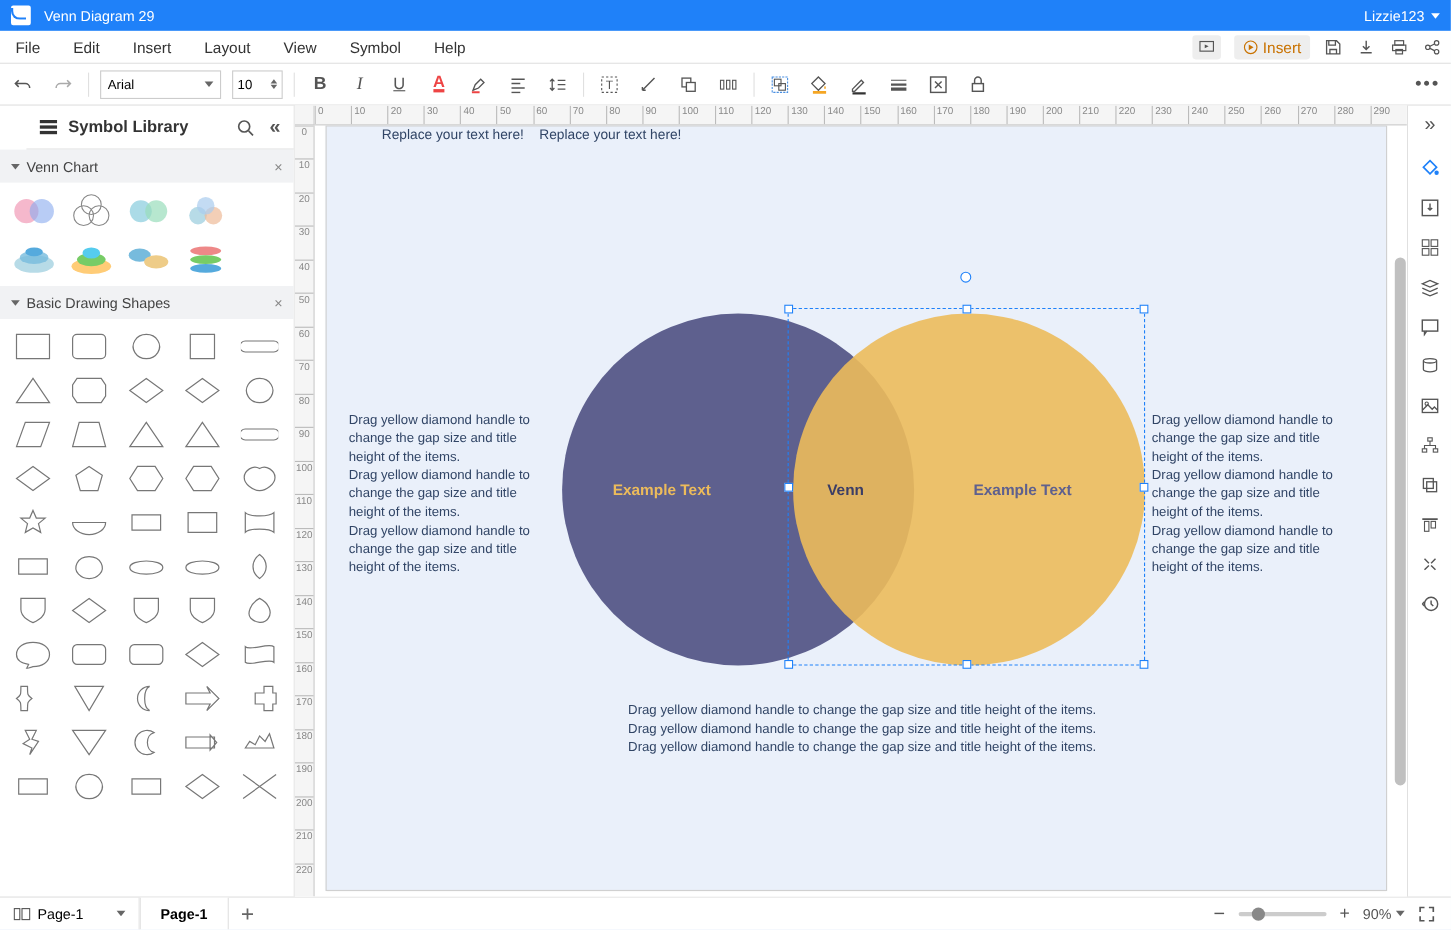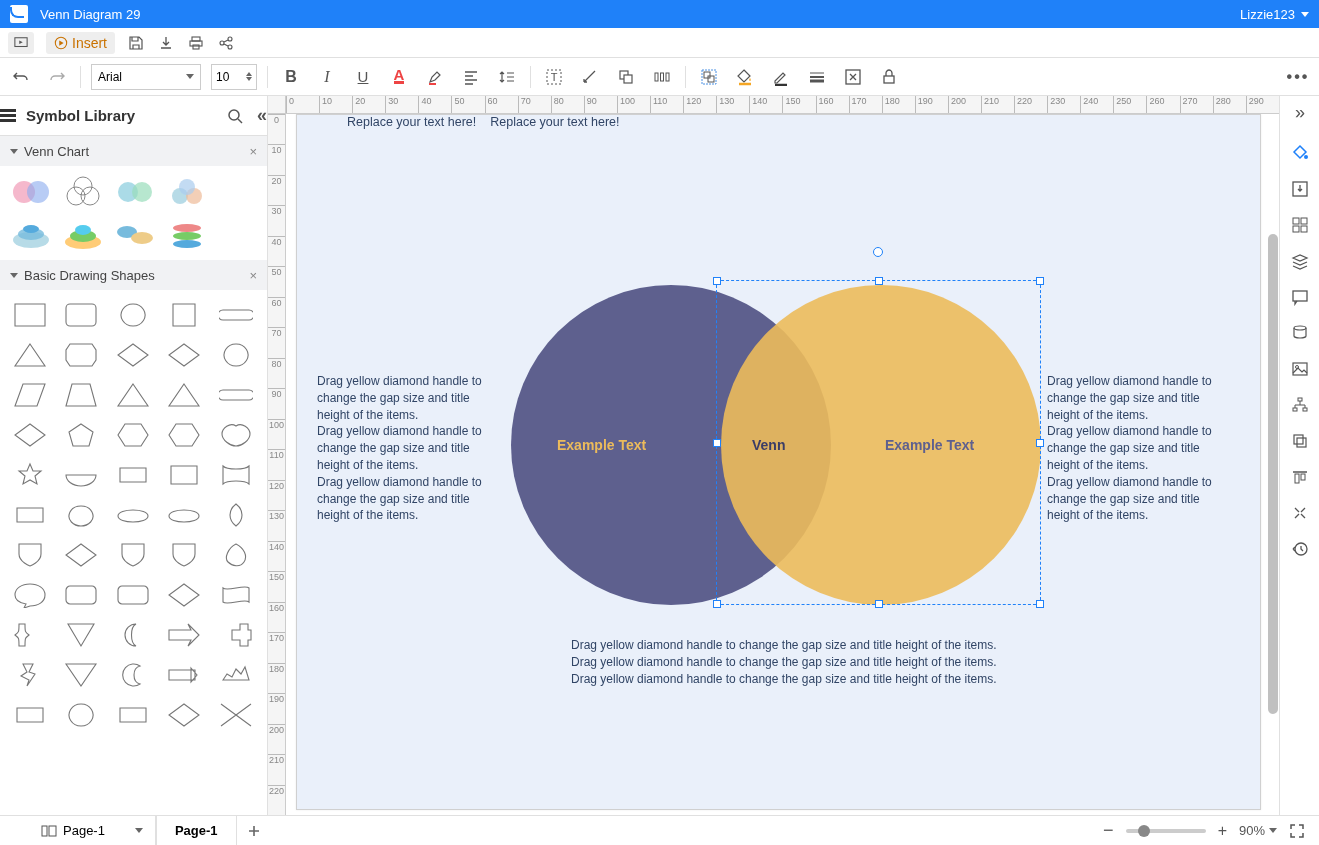--- a/index.html
+++ b/index.html
@@ -21,21 +21,21 @@
     
     .toolbar { height:38px; border-bottom:1px solid #e0e0e0; display:flex; align-items:center; padding:0 8px; gap:10px; }
     .tool-sep { width:1px; height:22px; background:#e0e0e0; }
     .tool-btn { width:26px; height:26px; display:flex; align-items:center; justify-content:center; color:#555; cursor:pointer; }
     .font-sel { width:110px; height:26px; border:1px solid #ccc; display:flex; align-items:center; padding:12px 6px; font-size:12px; justify-content:space-between; }
     .size-sel { width:46px; height:26px; border:1px solid #ccc; display:flex; align-items:center; padding:0 4px; font-size:12px; justify-content:space-between; }
     
     .workarea { display:flex; height:calc(845px - 28px - 30px - 38px - 30px); }
     
     .sidebar { width:268px; border-right:1px solid #e0e0e0; display:flex; flex-direction:column; }
-    .lib-head { height:40px; display:flex; align-items:center; padding:0 0; border-bottom:1px solid #e0e0e0; font-weight:bold; font-size:15px; color:#333; gap:8px; justify-content:space-between; }
+    .lib-head { height:40px; display:flex; align-items:center; padding:0 12px; border-bottom:1px solid #e0e0e0; font-weight:bold; font-size:15px; color:#333; gap:8px; justify-content:space-between;margin-left:24px; }
     .lib-head .lh-left { display:flex; align-items:center; gap:10px; }
     .lib-head .lh-right { display:flex; align-items:center; gap:14px; color:#555;}
     .panel-head { height:30px; background:#f1f2f4; display:flex; align-items:center; padding:1px 10px; font-size:13px; color:#444; justify-content:space-between; }
     .panel-head .close-x { color:#888; }
     .shape-grid { padding:10px; display:grid; grid-template-columns:repeat(5, 1fr); gap:10px 10px; overflow-y:auto;}
     .shape-grid.venn { grid-template-columns:repeat(5, 1fr); padding:10px 10px;}
     .venn-thumb { width:42px; height:32px; }
     .basic-thumb { width:40px; height:30px; display:flex; align-items:center; justify-content:center; }
     .basic-thumb svg { width:34px; height:26px; }
     .shape-scroll { flex:1; overflow-y:auto; }
@@ -68,21 +68,21 @@
     .selection { position:absolute; border:1px dashed #1f81f9; }
     .sel-handle { position:absolute; width:8px; height:8px; background:#fff; border:1px solid #1f81f9; }
     .rot-handle { position:absolute; width:10px; height:10px; border:1.5px solid #1f81f9; border-radius:50%; background:#fff; }
     
     .rightbar { width:40px; border-left:1px solid #e0e0e0; display:flex; flex-direction:column; align-items:center; padding-top:6px; gap:14px;}
     .rightbar .collapse-arrow { transform:rotate(180deg); }
     .right-ico { width:22px; height:22px; display:flex; align-items:center; justify-content:center; color:#555; cursor:pointer; position:relative;}
     .right-ico.active { color:#1f81f9; }
     
     .statusbar { height:30px; border-top:1px solid #e0e0e0; display:flex; align-items:center; justify-content:space-between; font-size:13px; }
-    .statusbar .sb-left { display:flex; align-items:center; height:100%;margin-left:29px; }
+    .statusbar .sb-left { display:flex; align-items:center; height:100%; }
     .page-sel { display:flex; align-items:center; gap:6px; padding:0 12px; border-right:1px solid #e0e0e0; height:100%;}
     .tabs { display:flex; align-items:center; height:100%;}
     .tab { padding:0 18px; height:100%; display:flex; align-items:center; font-weight:bold; background:#fff; border-right:1px solid #e0e0e0; border-left:1px solid #e0e0e0;}
     .add-tab { padding:0 10px; color:#666; }
     .statusbar .sb-right { display:flex; align-items:center; gap:12px; padding-right:14px; color:#555;}
     .zoom-slider { width:80px; height:4px; background:#ccc; position:relative; border-radius:2px;}
     .zoom-slider::after { content:""; position:absolute; left:12px; top:-4px; width:12px; height:12px; background:#888; border-radius:50%;}
     .caret-down { width:0; height:0; border-left:4px solid transparent; border-right:4px solid transparent; border-top:5px solid #666; }
     .caret-down.white { border-top-color:#fff;}
     .dbl-chevron-left::before { content:"«"; font-size:18px; }
@@ -97,20 +97,29 @@
     <span class="logo-icon"></span>
     <span>Venn Diagram 29</span>
   </div>
   <div class="right">
     <span>Lizzie123</span>
     <span class="caret-down white"></span>
   </div>
 </div>
 
 <div class="menubar">
+  <div class="menus">
+    <span>File</span>
+    <span>Edit</span>
+    <span>Insert</span>
+    <span>Layout</span>
+    <span>View</span>
+    <span>Symbol</span>
+    <span>Help</span>
+  </div>
   <div class="actions">
     <div class="play-btn">
       <svg width="14" height="14" viewBox="0 0 16 16">
           <rect x="1" y="2" width="14" height="10" fill="none" stroke="#555" stroke-width="1.2"></rect>
           <polygon points="6,5 6,9 10,7" fill="#555"></polygon>
         </svg>
     </div>
     <div class="present-btn">
       <svg width="14" height="14" viewBox="0 0 16 16">
           <circle cx="8" cy="8" r="6.5" fill="none" stroke="#c97200" stroke-width="1.2"></circle>

